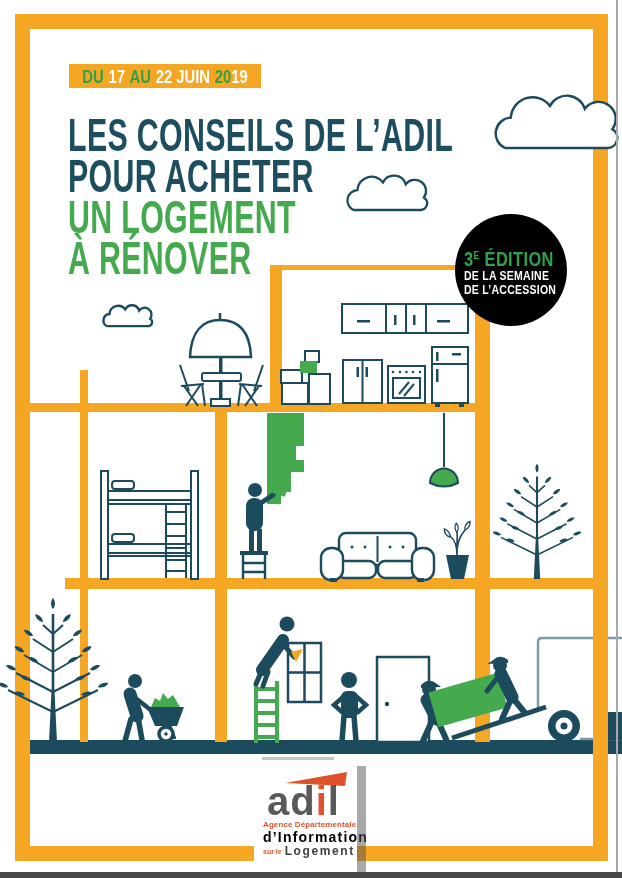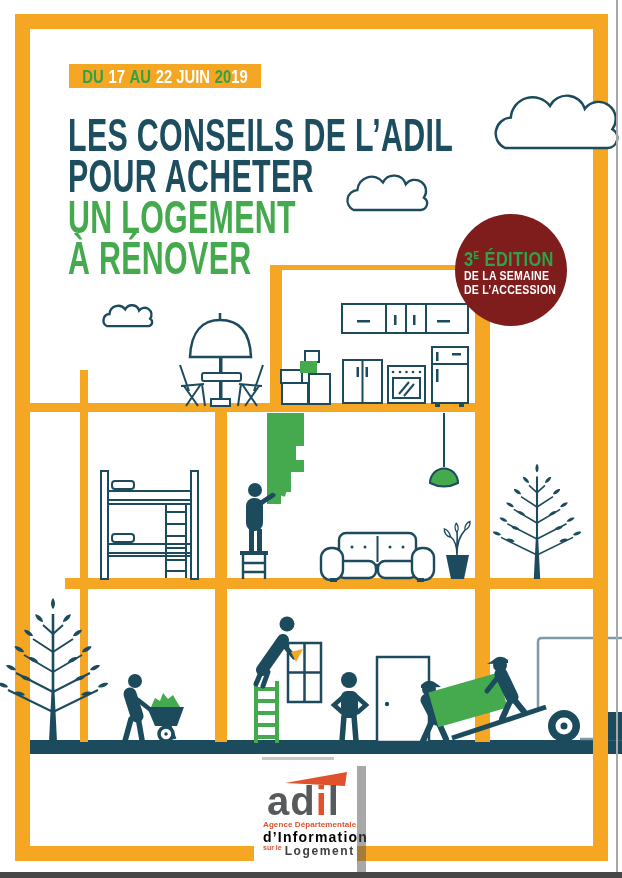--- a/index.html
+++ b/index.html
@@ -12,41 +12,41 @@
   .date-badge .row{display:flex;gap:6px;font-weight:700;font-size:19px;line-height:1;
       transform:scaleX(0.78);white-space:nowrap;}
   .seg-g{color:#2FA24A}.seg-w{color:#ffffff}
   
   .title-line{position:absolute;left:68px;font-weight:700;font-size:46px;line-height:1;
       white-space:nowrap;transform:scaleX(0.66);transform-origin:0 0;letter-spacing:0.5px;z-index:3;}
   .t1{top:112px;color:#1D4E5F}.t2{top:153px;color:#1D4E5F}
   .t3{top:194px;color:#45A94E}.t4{top:235px;color:#45A94E}
   
   .edition{position:absolute;left:455px;top:214px;width:112px;height:112px;border-radius:50%;
-      background:#7f1d1d;z-index:2;}
+      background:#000000;z-index:2;}
   .edition .txt{position:absolute;left:9px;top:31px;transform:scaleX(0.78);transform-origin:0 0;
       white-space:nowrap;}
   .ed-l1{font-weight:700;font-size:21px;line-height:21px;color:#2FA24A;letter-spacing:0.5px;}
   .ed-sup{font-size:11px;vertical-align:7px;}
   .ed-l2,.ed-l3{font-weight:700;font-size:13.5px;line-height:13.5px;color:#ffffff;letter-spacing:0.3px;}
   
   .logo-plate{position:absolute;left:254px;top:760px;width:103px;height:118px;background:#fff;z-index:4;}
   .logo-shadow{position:absolute;left:357px;top:766px;width:9px;height:112px;
       background:rgba(82,82,82,0.5);z-index:5;}
   .logo-topshadow{position:absolute;left:262px;top:757px;width:72px;height:3px;
       background:rgba(130,130,130,0.45);z-index:5;}
   .logo-swoosh{position:absolute;left:28px;top:11px;width:68px;height:17px;}
   .logo-word{position:absolute;left:13px;top:21px;font-size:40px;font-weight:700;line-height:1;
       letter-spacing:1px;color:#58595B;}
   .logo-word .i{color:#E0512D;}
   .logo-l1{position:absolute;left:9px;top:60px;font-size:8px;font-weight:700;color:#E0512D;
       white-space:nowrap;letter-spacing:0.1px;text-align:right;}
   .logo-l2{position:absolute;left:9px;top:69px;font-size:14px;font-weight:700;color:#000000;
       letter-spacing:1.2px;white-space:nowrap;}
-  .logo-l3{position:absolute;left:9px;top:84px;display:flex;align-items:flex-start;gap:3px;white-space:nowrap;}
+  .logo-l3{position:absolute;left:9px;top:84px;display:flex;align-items:center;gap:3px;white-space:nowrap;}
   .logo-l3 .small{font-size:7px;font-weight:700;color:#E0512D;}
   .logo-l3 .big{font-size:12px;font-weight:700;color:#414042;letter-spacing:1.6px;}
   
   .edge-right{position:absolute;left:616px;top:0;width:2px;height:872px;background:#a8a8a8;z-index:6;}
   .edge-bottom{position:absolute;left:0;top:872px;width:622px;height:6px;background:#474747;z-index:6;}
 </style>
 </head>
 <body>
 
 <div class="page">

